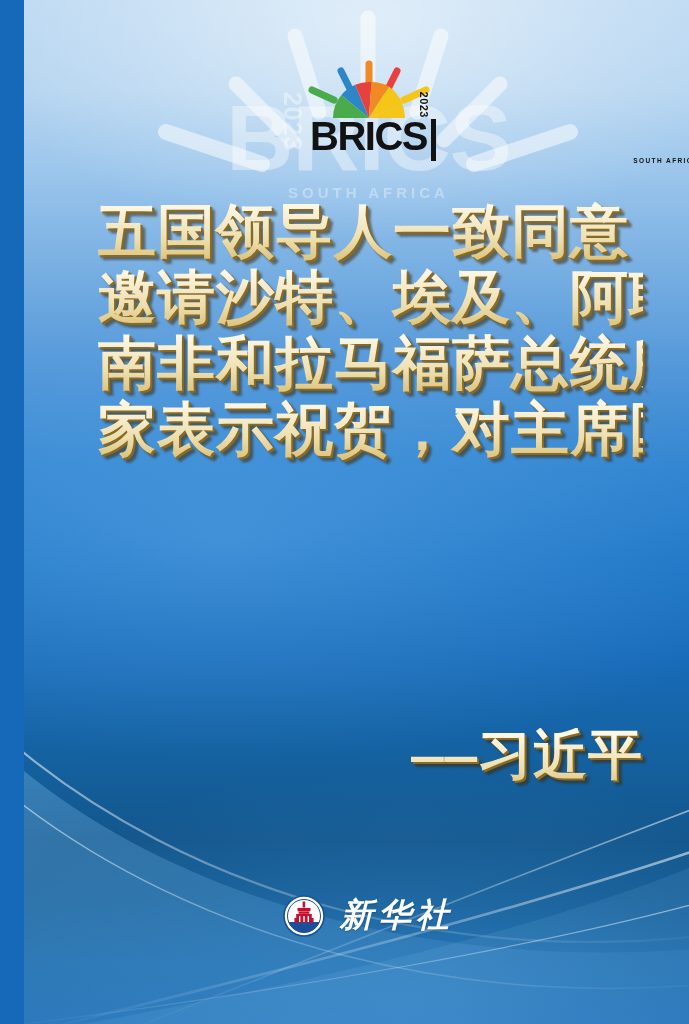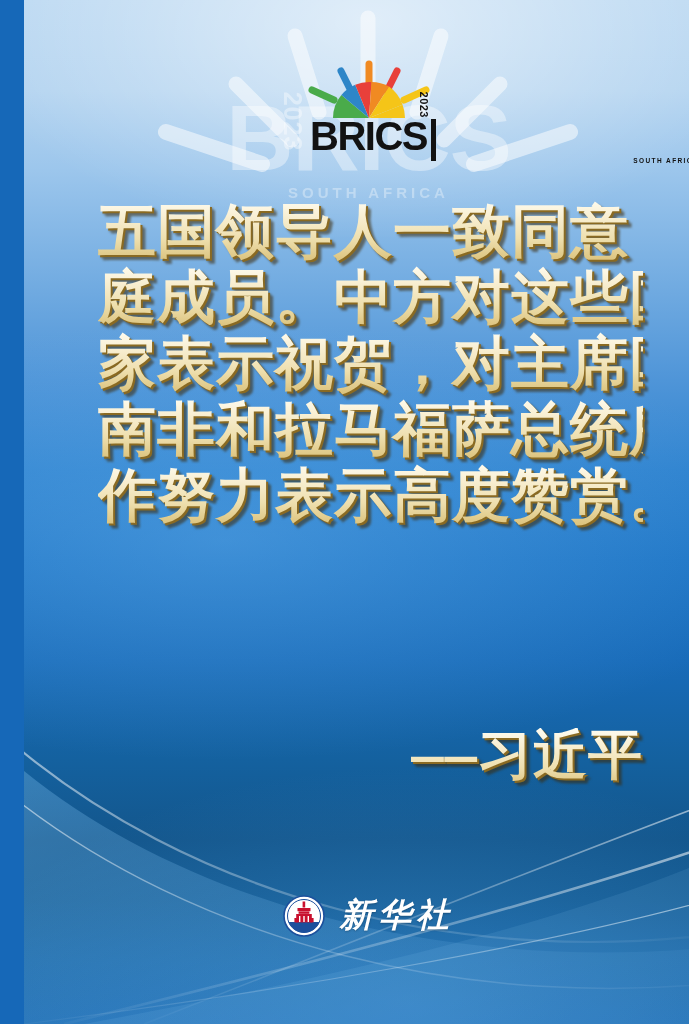--- a/index.html
+++ b/index.html
@@ -212,24 +212,23 @@
     <div class="logo-word">
       <div class="logo-brics">BRICS</div>
       <div class="logo-bar"></div>
       <div class="logo-year">2023</div>
     </div>
     <div class="logo-sub">SOUTH AFRICA</div>
   </div>
 
   <div class="quote">
     <div class="qline">五国领导人一致同意，</div>
-    <div class="qline">庭成员。中方对这些国</div>
+    <div class="qline">邀请沙特、埃及、阿联</div>
+    <div class="qline">南非和拉马福萨总统所</div>
     <div class="qline">家表示祝贺，对主席国</div>
-    <div class="qline">南非和拉马福萨总统所</div>
-    <div class="qline">作努力表示高度赞赏。</div>
     <div class="attrib">——习近平</div>
   </div>
 
   <svg class="swooshes" viewBox="0 0 689 330" preserveAspectRatio="none">
     <defs>
       <linearGradient id="sw1" x1="0" y1="0" x2="1" y2="0">
         <stop offset="0%" stop-color="#ffffff" stop-opacity="0.55"></stop>
         <stop offset="45%" stop-color="#ffffff" stop-opacity="0.22"></stop>
         <stop offset="100%" stop-color="#ffffff" stop-opacity="0.02"></stop>
       </linearGradient>

